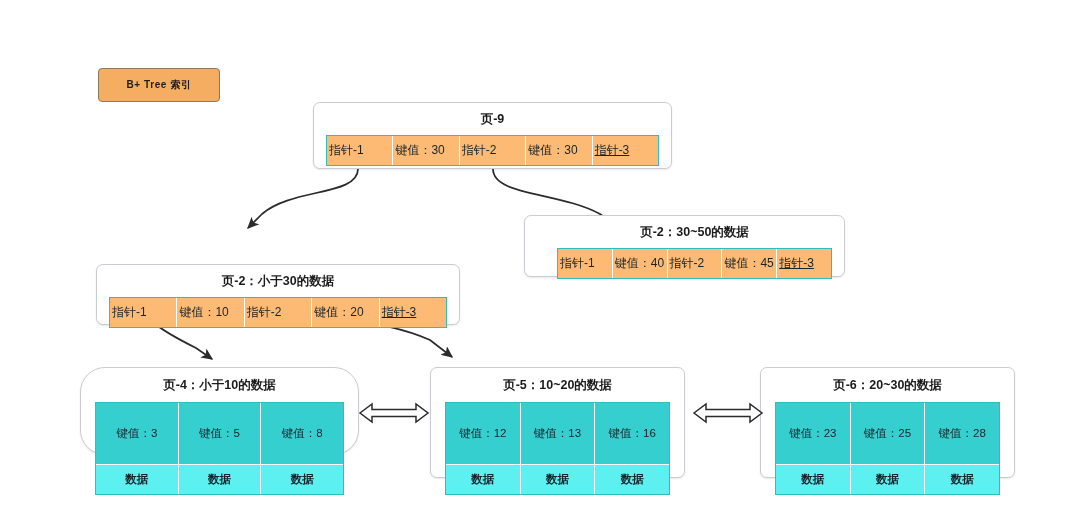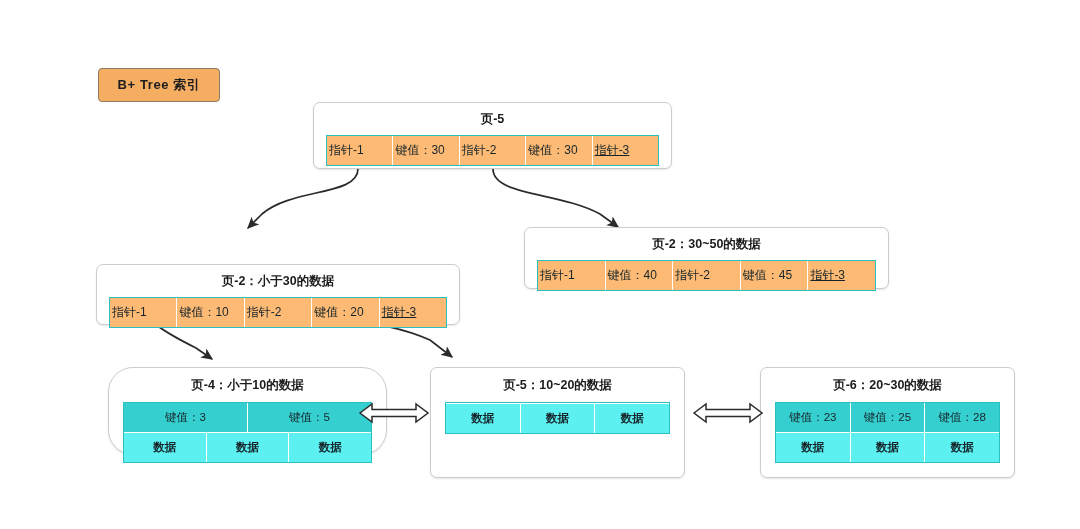--- a/index.html
+++ b/index.html
@@ -33,21 +33,21 @@
     top: 68px;
     width: 122px;
     height: 34px;
     background: #f5ad62;
     border: 1px solid #8a7a63;
     border-radius: 4px;
     box-sizing: border-box;
     display: flex;
     align-items: center;
     justify-content: center;
-    font-size: 13px;
+    font-size: 10px;
     font-weight: bold;
     letter-spacing: 0.6px;
     color: #1e1e1e;
   }
 
   
   .node {
     position: absolute;
     background: #ffffff;
     border: 1px solid #c9cdd2;
@@ -97,21 +97,21 @@
     border: 1px solid #2bbfc0;
     box-sizing: border-box;
   }
   .leaf-row { display: flex; }
   .leaf-key {
     flex: 1 1 0;
     background: #36cfcf;
     color: #16252b;
     font-size: 11.5px;
     text-align: center;
-    padding: 7px 2px;
+    padding: 23px 2px;
     border-right: 1px solid #ffffff;
     white-space: nowrap;
   }
   .leaf-key:last-child { border-right: none; }
   .leaf-data {
     flex: 1 1 0;
     background: #5cf0f0;
     color: #16252b;
     font-size: 11.5px;
     text-align: center;
@@ -149,71 +149,77 @@
     <path d="M138,288 C138,318 160,330 196,348 L212,359" fill="none" stroke="#2b2b2b" stroke-width="1.7" marker-end="url(#arrowFill)"></path>
 
     <path d="M278,288 C278,322 368,312 430,340 L452,357" fill="none" stroke="#2b2b2b" stroke-width="1.7" marker-end="url(#arrowFill)"></path>
   </svg>
 
   <div class="badge">
     <span>B+ Tree 索引</span>
   </div>
 
   <div class="node inode" style="left:313px; top:102px; width:359px; height:67px;">
-    <div class="node-title">页-5</div>
+    <div class="node-title">页-9</div>
     <div class="cells">
       <div class="cell">指针-1</div>
       <div class="cell">键值：30</div>
       <div class="cell">指针-2</div>
       <div class="cell">键值：30</div>
       <div class="cell">指针-3</div>
     </div>
   </div>
 
   <div class="node inode" style="left:96px; top:228px; width:364px; height:61px;margin-top:36px;">
     <div class="node-title">页-2：小于30的数据</div>
     <div class="cells">
       <div class="cell">指针-1</div>
       <div class="cell">键值：10</div>
       <div class="cell">指针-2</div>
       <div class="cell">键值：20</div>
       <div class="cell">指针-3</div>
     </div>
   </div>
 
-  <div class="node inode" style="left:524px; top:227px; width:365px; height:62px;">
+  <div class="node inode" style="left:524px; top:215px; width:321px; height:62px;padding-left:20px;">
     <div class="node-title">页-2：30~50的数据</div>
     <div class="cells">
       <div class="cell">指针-1</div>
       <div class="cell">键值：40</div>
       <div class="cell">指针-2</div>
       <div class="cell">键值：45</div>
       <div class="cell">指针-3</div>
     </div>
   </div>
 
-  <div class="node leaf" style="left:108px; top:367px; width:279px; height:88px;border-radius:25px;">
+  <div class="node leaf" style="left:80px; top:367px; width:279px; height:88px;border-radius:25px;">
     <div class="node-title">页-4：小于10的数据</div>
     <div class="leaf-grid">
       <div class="leaf-row">
         <div class="leaf-key">键值：3</div>
         <div class="leaf-key">键值：5</div>
+        <div class="leaf-key">键值：8</div>
       </div>
       <div class="leaf-row">
         <div class="leaf-data">数据</div>
         <div class="leaf-data">数据</div>
         <div class="leaf-data">数据</div>
       </div>
     </div>
   </div>
 
   <div class="node leaf" style="left:430px; top:367px; width:255px; height:111px;">
     <div class="node-title">页-5：10~20的数据</div>
     <div class="leaf-grid">
       <div class="leaf-row">
+        <div class="leaf-key">键值：12</div>
+        <div class="leaf-key">键值：13</div>
+        <div class="leaf-key">键值：16</div>
+      </div>
+      <div class="leaf-row">
         <div class="leaf-data">数据</div>
         <div class="leaf-data">数据</div>
         <div class="leaf-data">数据</div>
       </div>
     </div>
   </div>
 
   <div class="node leaf" style="left:760px; top:367px; width:255px; height:111px;align-items:center;">
     <div class="node-title">页-6：20~30的数据</div>
     <div class="leaf-grid">

